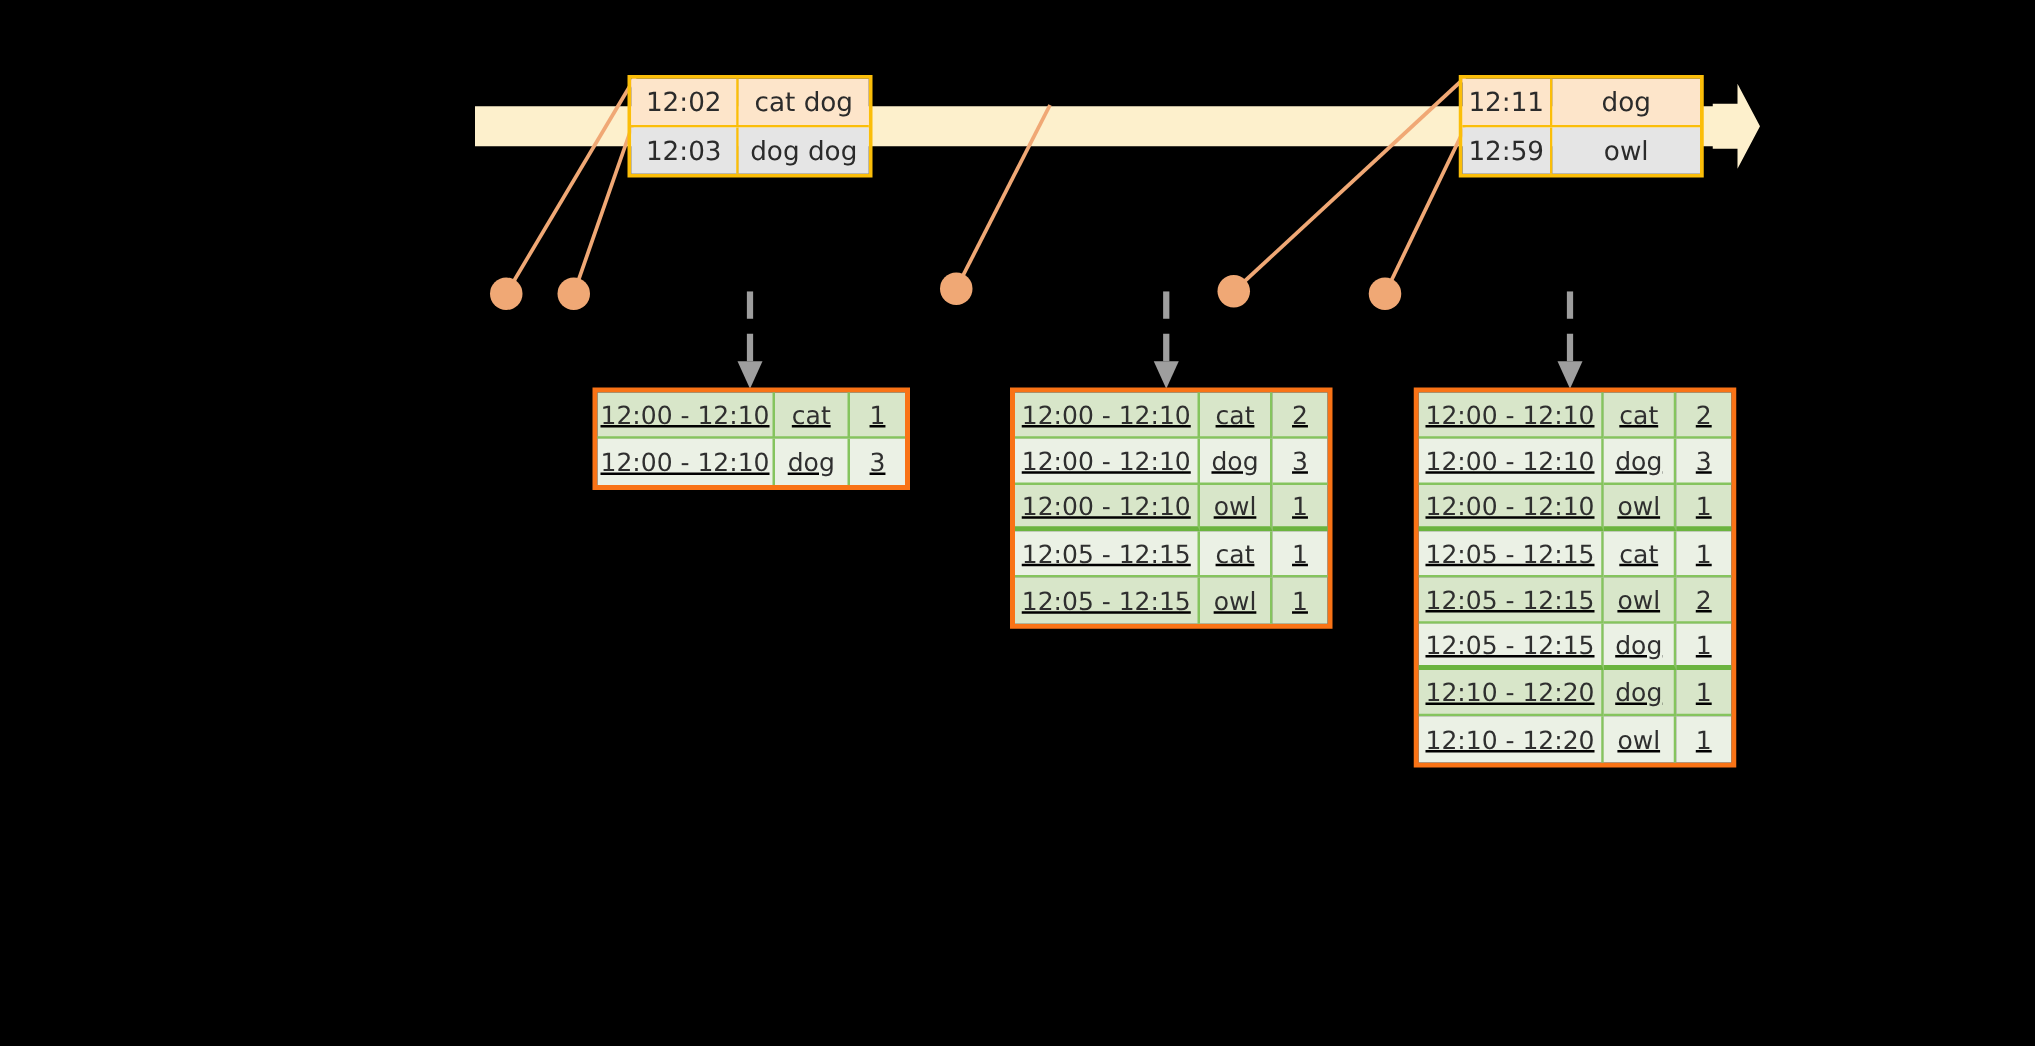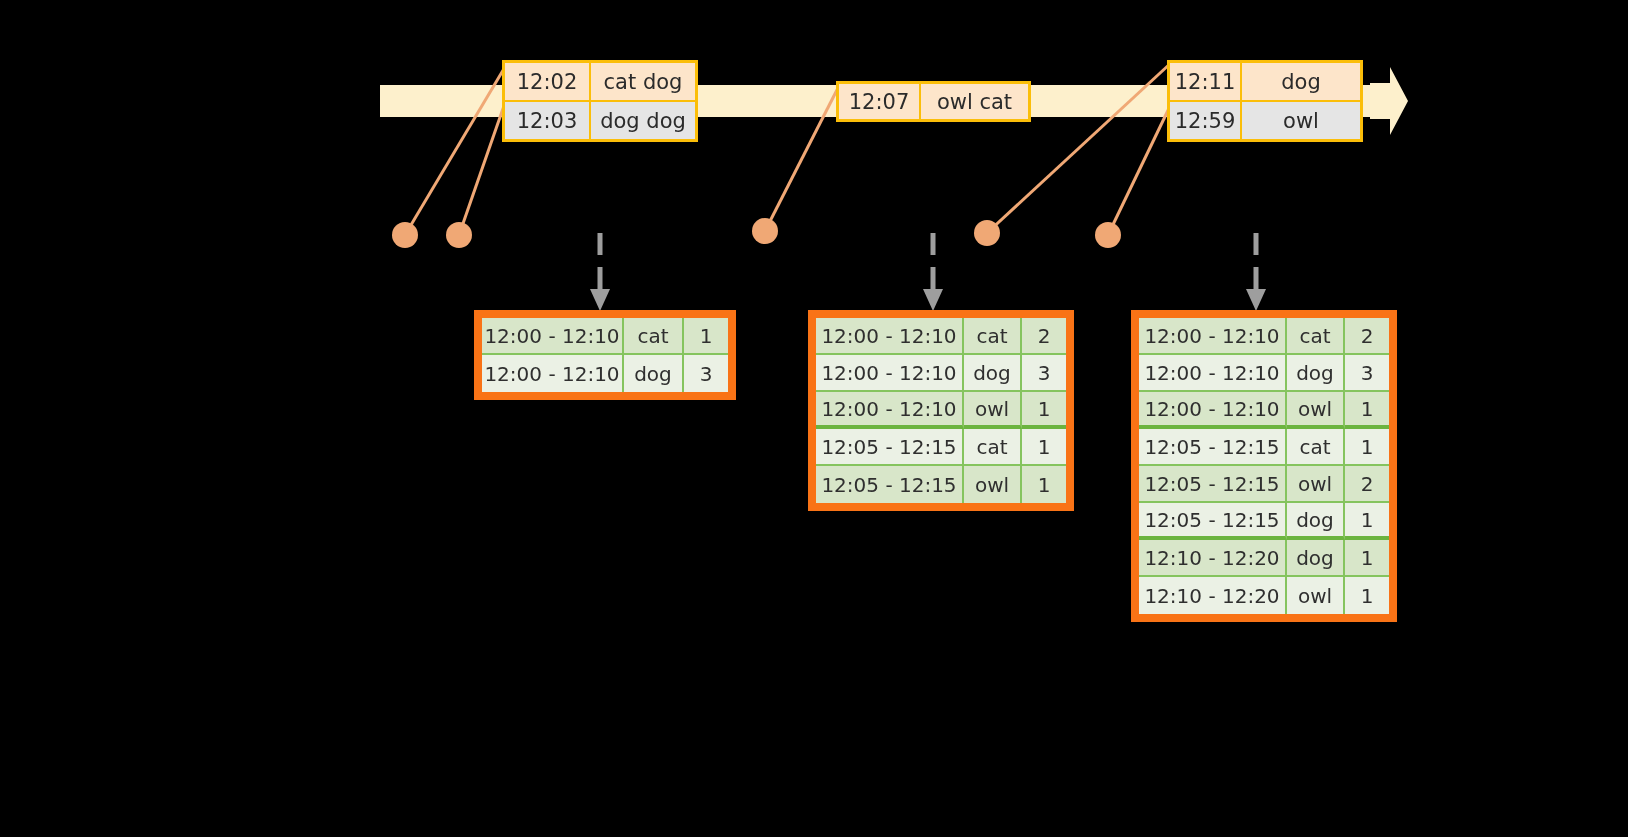--- a/index.html
+++ b/index.html
@@ -47,21 +47,21 @@
     background:#f0a875;
   }
   .conn{position:absolute;left:0;top:0;width:1628px;height:837px;
         pointer-events:none;}
 
   
   .down-arrow{position:absolute;width:24px;height:80px;}
 
   
   .table{
-    position:absolute;border:8px solid #f97316;box-sizing:border-box;
+    position:absolute;border:4px solid #f97316;box-sizing:border-box;text-decoration:underline;
   }
   .trow{display:flex;}
   .tcell{
     display:flex;align-items:center;justify-content:center;
     font-size:20px;color:#2f2f2f;height:37px;box-sizing:border-box;
     border-right:2px solid #85c45e;border-bottom:2px solid #85c45e;
     white-space:nowrap;
   }
   .tcell:last-child{border-right:none;}
   .trow:last-child .tcell{border-bottom:none;}
@@ -116,26 +116,20 @@
     <div class="evt-row shade-a">
       <div class="evt-cell time">12:02</div>
       <div class="evt-cell val">cat dog</div>
     </div>
     <div class="evt-row shade-b">
       <div class="evt-cell time">12:03</div>
       <div class="evt-cell val">dog dog</div>
     </div>
   </div>
 
-  <div class="evt-box" id="evt-b">
-    <div class="evt-row shade-a">
-      <div class="evt-cell time">12:07</div>
-      <div class="evt-cell val">owl cat</div>
-    </div>
-  </div>
 
   <div class="evt-box" id="evt-c">
     <div class="evt-row shade-a">
       <div class="evt-cell time">12:11</div>
       <div class="evt-cell val">dog</div>
     </div>
     <div class="evt-row shade-b">
       <div class="evt-cell time">12:59</div>
       <div class="evt-cell val">owl</div>
     </div>

